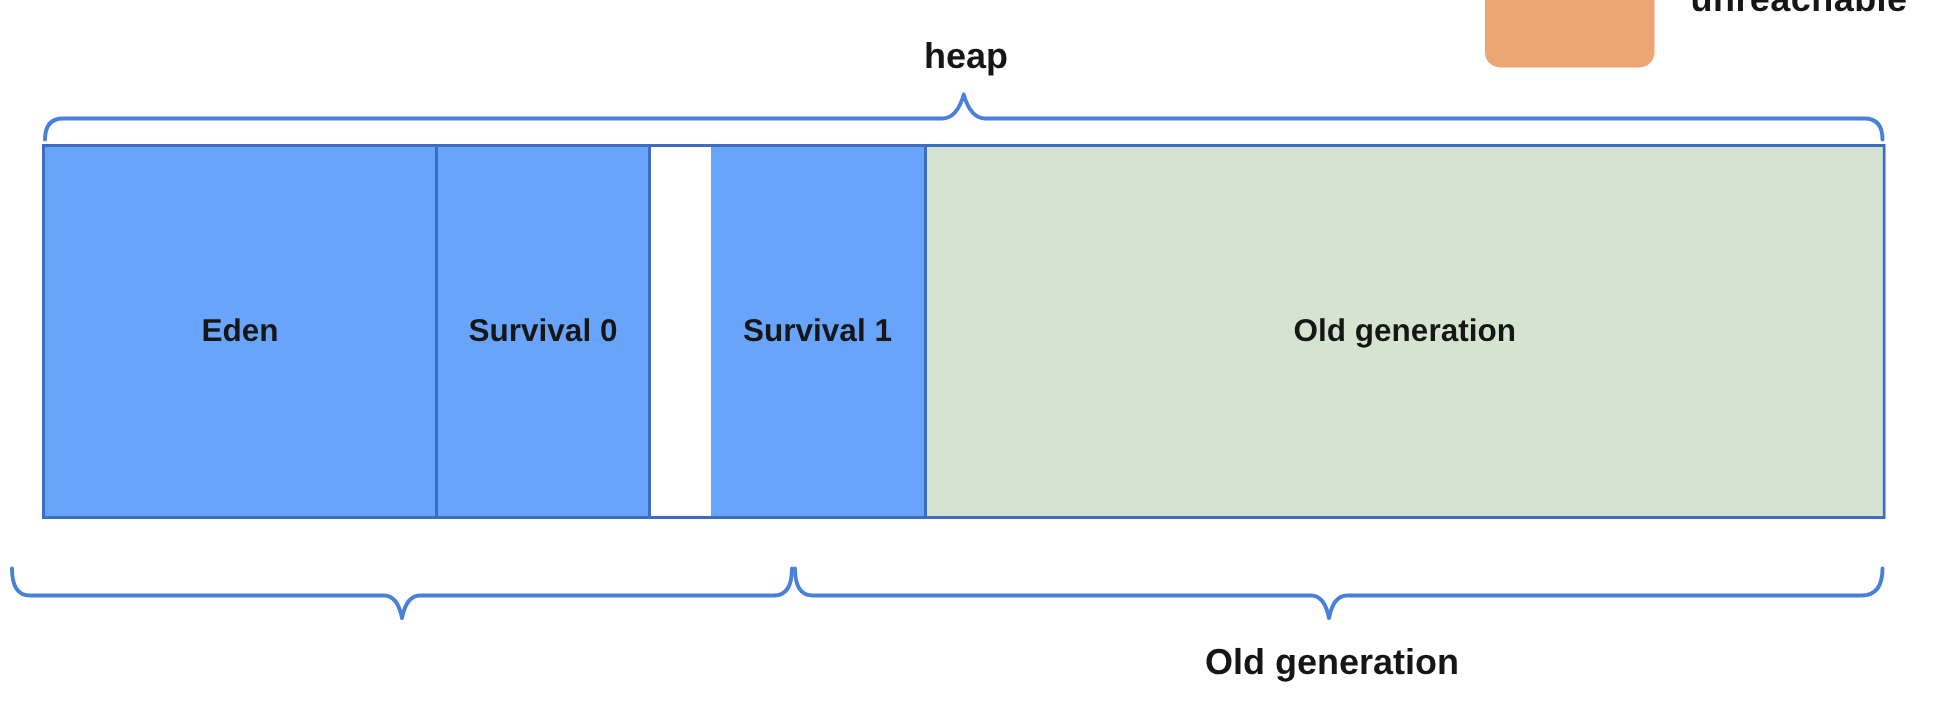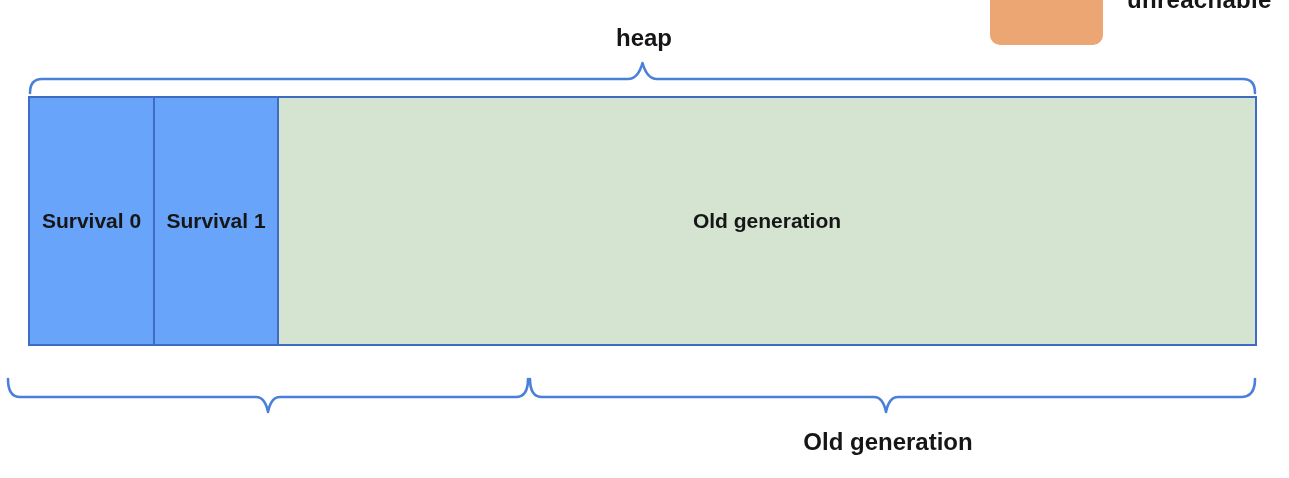--- a/index.html
+++ b/index.html
@@ -79,22 +79,22 @@
     box-sizing: border-box;
     display: flex;
     align-items: center;
     justify-content: center;
     background: var(--young-fill, #68a4f9);
     font-size: 21px;
     font-weight: bold;
     white-space: nowrap;
   }
   .region-eden       { width: 262px; border-right: 2px solid var(--box-border, #3e6cc0); }
-  .region-survival0  { width: 125px; border-right: 2px solid var(--box-border, #3e6cc0); }
-  .region-survival1  { width: 124px; border-right: 2px solid var(--box-border, #3e6cc0); }
+  .region-survival0  { width: 142px; border-right: 2px solid var(--box-border, #3e6cc0); }
+  .region-survival1  { width: 144px; border-right: 2px solid var(--box-border, #3e6cc0); margin-left: 40px; }
   .region-old        { flex: 1; background: var(--old-fill, #d5e4d1); }
 
   
   .group-label {
     position: absolute;
     top: 428px;
     width: 320px;
     text-align: center;
     font-size: 24px;
     font-weight: bold;
@@ -111,20 +111,23 @@
   <div class="legend-swatch"></div>
   <div class="legend-label">unreachable</div>
 
   <div class="heap-title">heap</div>
 
   <svg class="brace brace-top" width="1229" height="37" viewBox="0 0 1229 37">
     <path d="M2,34 Q2,20 14,20 L600,20 Q610,20 614.5,4 Q619,20 629,20 L1215,20 Q1227,20 1227,34"></path>
   </svg>
 
   <div class="heap-box">
+    <div class="region region-eden">
+      <span>Eden</span>
+    </div>
     <div class="region region-survival0">
       <span>Survival 0</span>
     </div>
     <div class="region region-survival1">
       <span>Survival 1</span>
     </div>
     <div class="region region-old">
       <span>Old generation</span>
     </div>
   </div>

